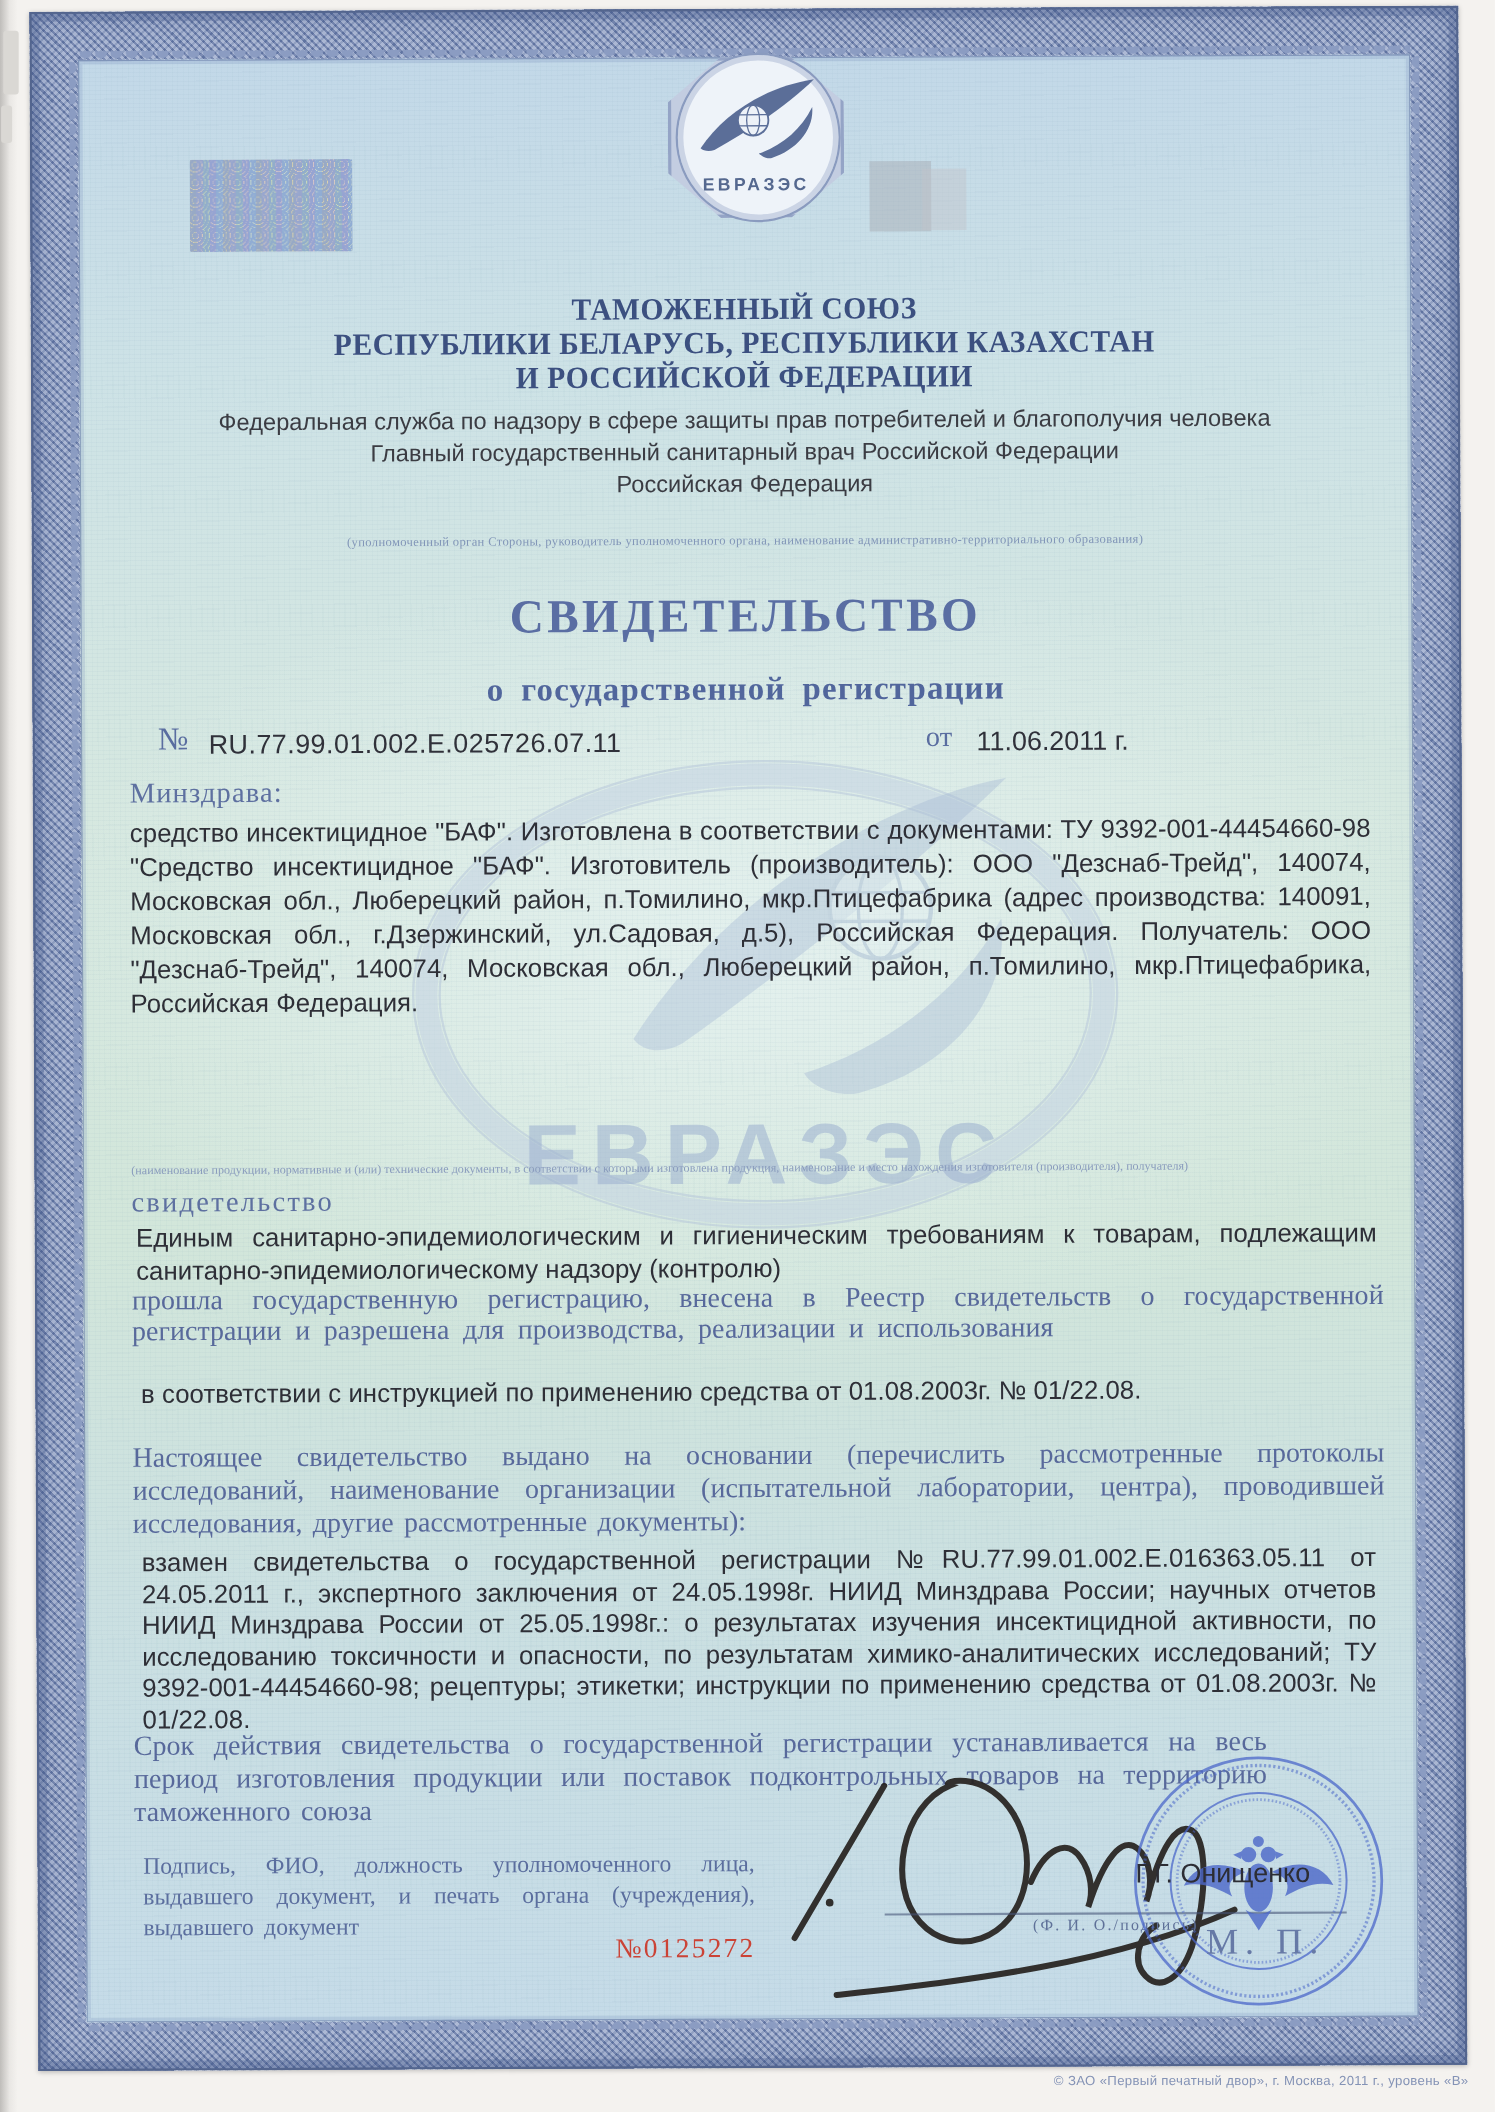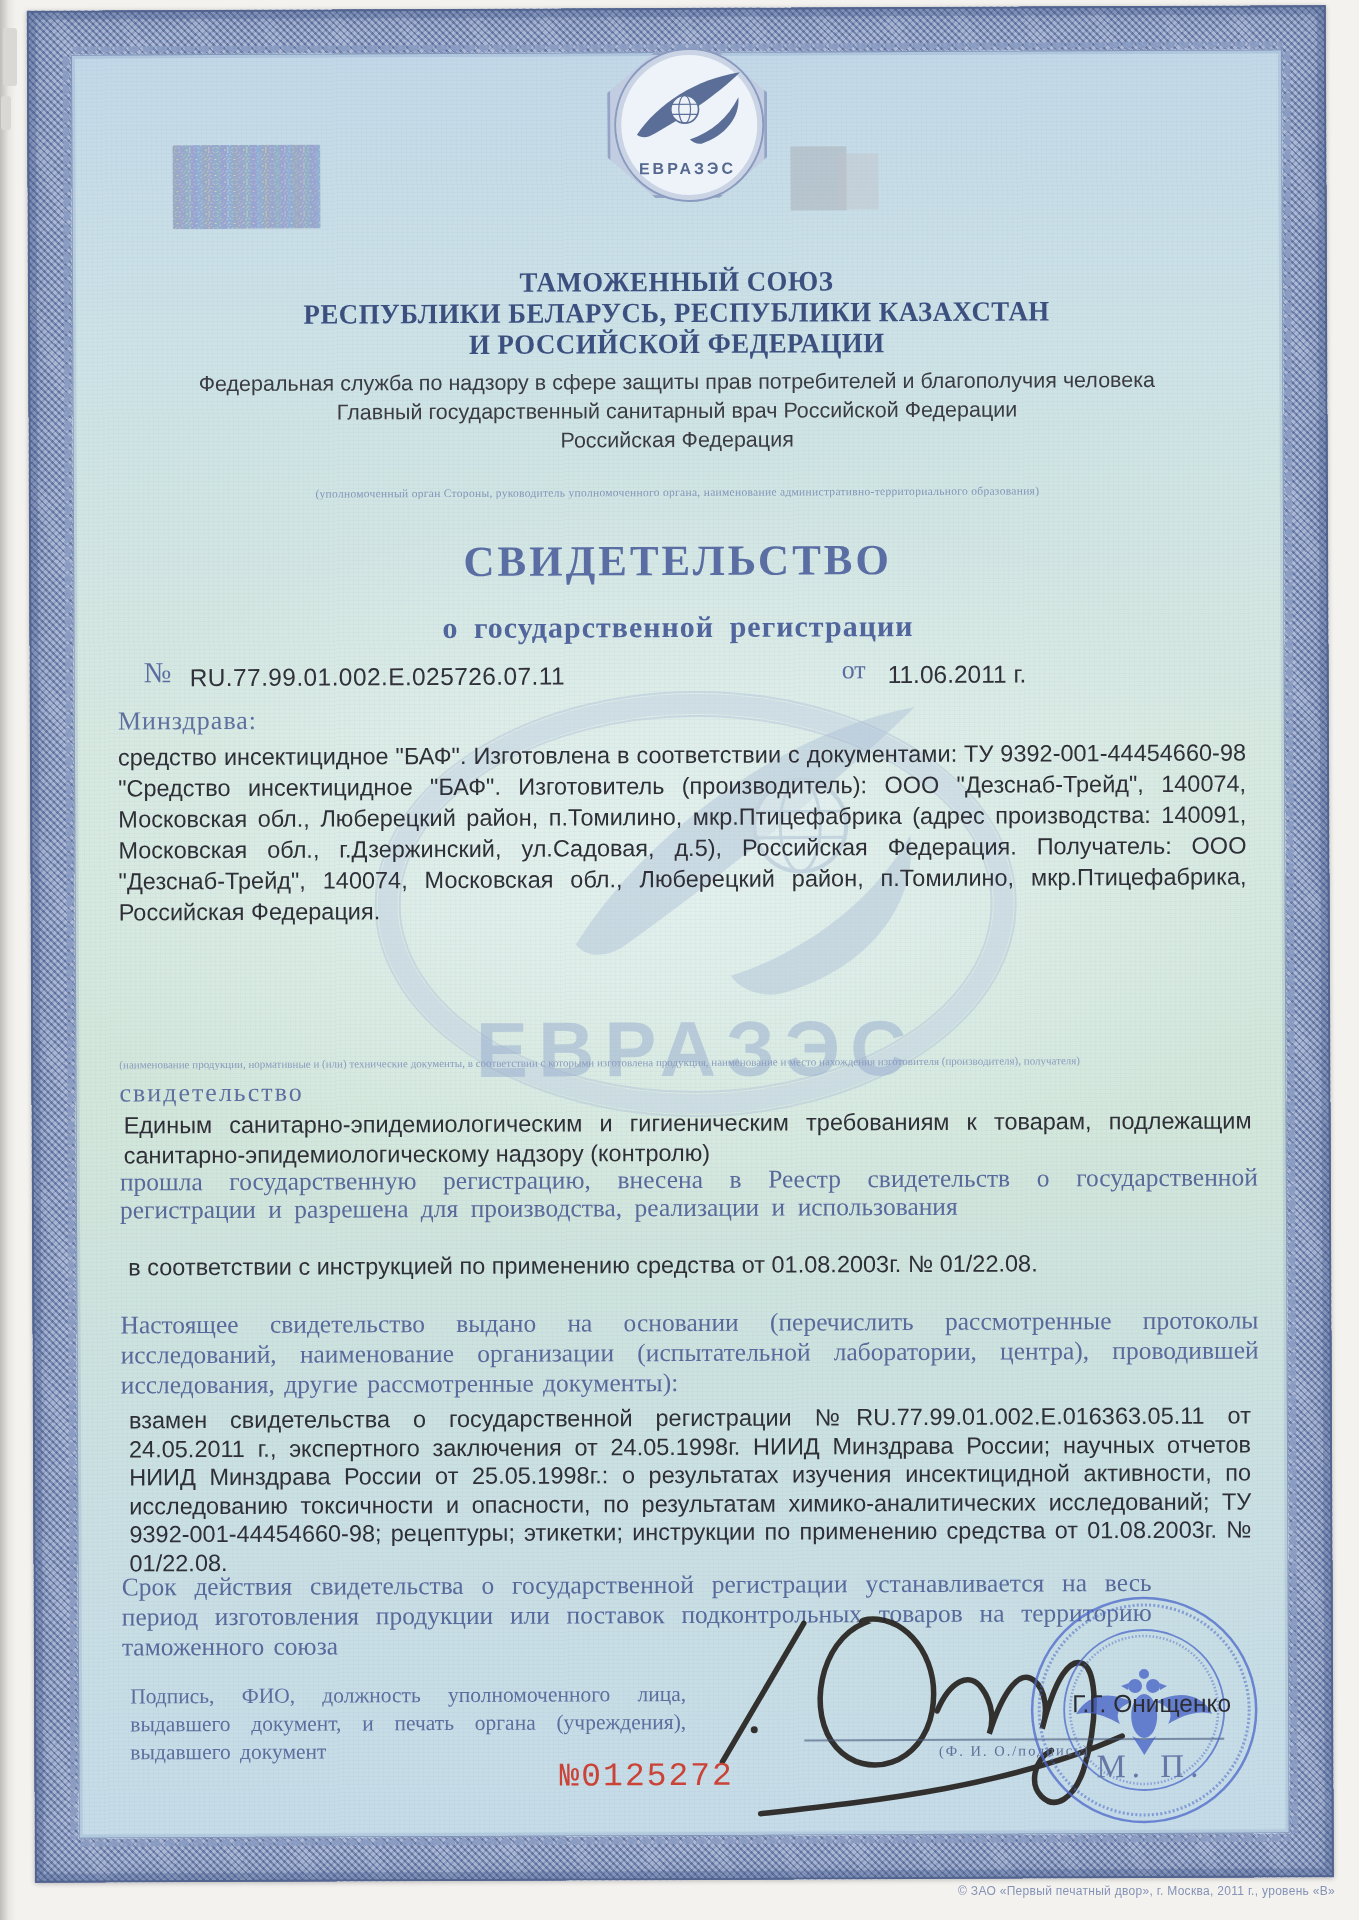--- a/index.html
+++ b/index.html
@@ -92,24 +92,24 @@
   .regpara{left:88px;top:1158px;width:1138px;font-size:25.5px;line-height:27.5px;word-spacing:6px}
   .instr{left:96px;top:1244px;width:1128px;font-size:23.5px}
   .basis-intro{left:88px;top:1300px;width:1138px;font-size:25.5px;line-height:30px;word-spacing:3px}
   .basis-text{left:96px;top:1396px;width:1122px;font-size:23.5px;line-height:28.5px}
   .validity{left:88px;top:1562px;width:1030px;font-size:25.5px;line-height:30px;word-spacing:3px}
   .sig-cap{left:96px;top:1672px;width:556px;font-size:21.5px;line-height:28px;word-spacing:4px;color:#5b6e9e;text-align:justify}
 
   .sig-svg{left:618px;top:1554px;width:520px;height:268px}
   .sig-line{left:770px;top:1732px;width:420px;border-top:2px solid rgba(70,85,120,.6)}
   .fio-cap{left:770px;top:1736px;width:420px;text-align:center;font-size:14.5px;letter-spacing:2px;color:#5e7098}
-  .signer{left:1038px;top:1684px;font-family:"Liberation Sans",sans-serif;font-size:24.5px;color:#2c2d34}
+  .signer{left:998px;top:1684px;font-family:"Liberation Sans",sans-serif;font-size:24.5px;color:#2c2d34}
   .mp{left:1062px;top:1742px;font-size:33px;color:#6679a6;letter-spacing:6px}
   .stamp{left:990px;top:1584px;width:240px;height:240px}
-  .serial{left:525px;top:1750px;font-family:Liberation Mono, monospace;font-size:33px;color:#cb4336;letter-spacing:2px}
+  .serial{left:525px;top:1750px;font-family:Liberation Serif, serif;font-size:25px;color:#cb4336;letter-spacing:2px}
 
   .watermark{left:340px;top:668px;width:650px;height:460px;pointer-events:none}
 
   .footer{position:absolute;right:24px;top:1884px;font-family:"Liberation Sans",sans-serif;
         font-size:12px;color:#8493b6;letter-spacing:.3px}
 </style>
 </head>
 <body>
 
 <div class="page">

